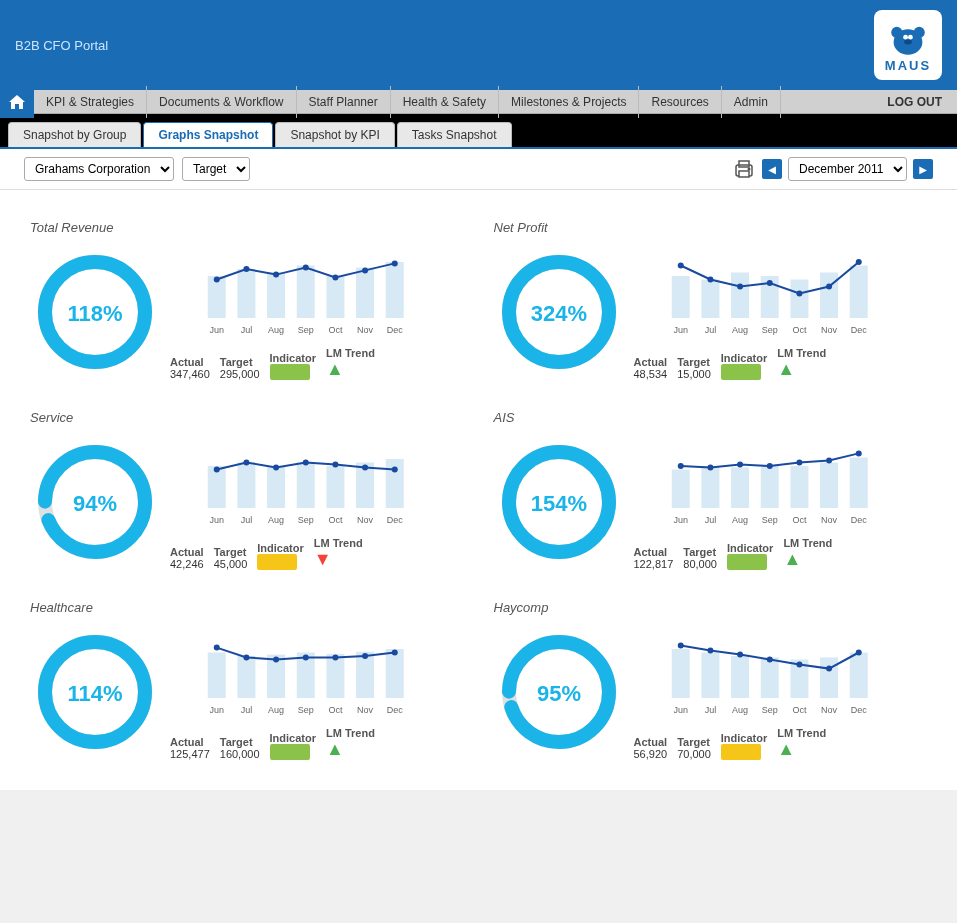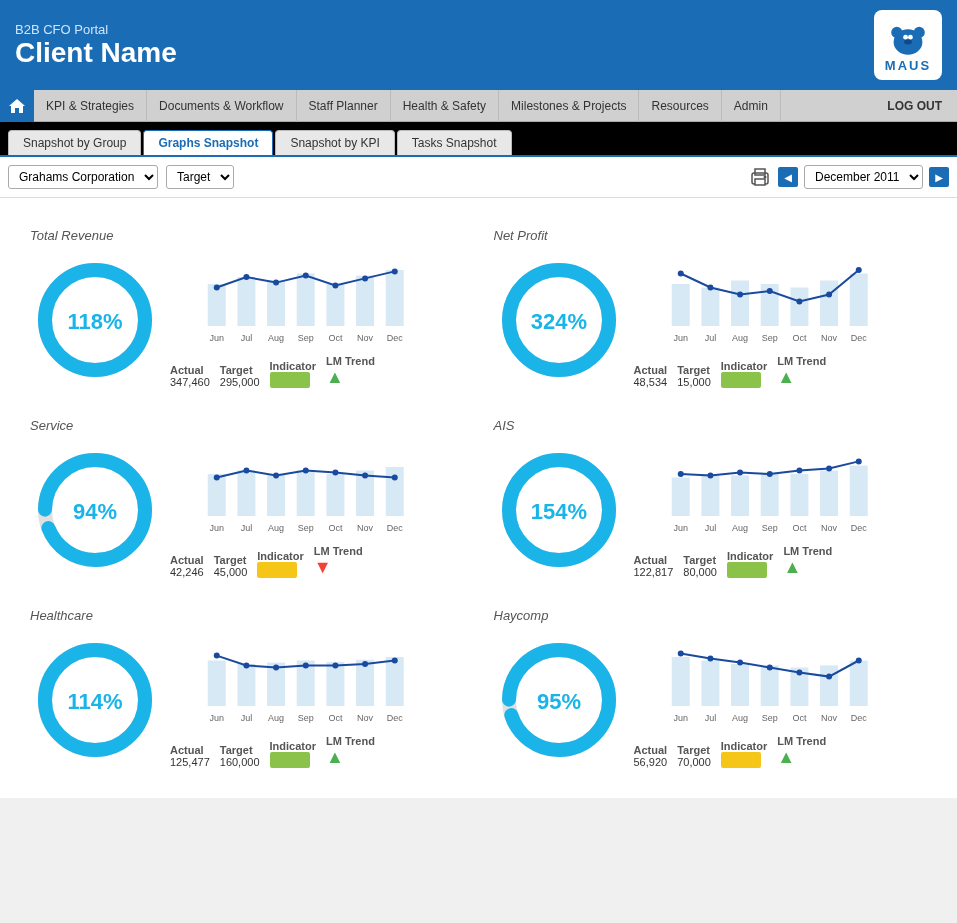--- a/index.html
+++ b/index.html
@@ -31,21 +31,21 @@
       width: 50px;
       height: 40px;
     }
     .logo-text { font-size: 13px; font-weight: bold; color: #1a6db5; letter-spacing: 2px; }
 
     
     .nav-bar {
       background: #d0d0d0;
       display: flex;
       align-items: center;
-      height: 32px;
+      height: 24px;
       border-bottom: 1px solid #aaa;
     }
     .nav-home {
       background: #1a6db5;
       width: 34px;
       height: 32px;
       display: flex;
       align-items: center;
       justify-content: center;
       cursor: pointer;
@@ -92,21 +92,21 @@
     .tab.active {
       background: white;
       border-color: #1a6db5;
       color: #1a6db5;
       font-weight: bold;
     }
 
     
     .controls-bar {
       background: white;
-      padding: 8px 8px;
+      padding: 8px 24px;
       display: flex;
       align-items: center;
       gap: 8px;
       border-bottom: 1px solid #ddd;
     }
     .controls-bar select {
       font-size: 12px;
       padding: 3px 6px;
       border: 1px solid #aaa;
       border-radius: 3px;
@@ -233,21 +233,20 @@
 
     .trend-up { color: #4caf50; }
     .trend-down { color: #f44336; }
   </style>
 </head>
 <body>
 
 <div class="header">
   <div class="header-left">
     <div class="subtitle">B2B CFO Portal</div>
-    <div class="title">Client Name</div>
   </div>
   <div class="header-logo">
     <svg class="logo-bear" viewBox="0 0 60 50">
 
       <ellipse cx="30" cy="30" rx="18" ry="16" fill="#1a6db5"></ellipse>
       <ellipse cx="16" cy="18" rx="7" ry="7" fill="#1a6db5"></ellipse>
       <ellipse cx="44" cy="18" rx="7" ry="7" fill="#1a6db5"></ellipse>
       <ellipse cx="30" cy="28" rx="14" ry="13" fill="#1a6db5"></ellipse>
       <ellipse cx="27" cy="24" rx="3" ry="3" fill="white"></ellipse>
       <ellipse cx="33" cy="24" rx="3" ry="3" fill="white"></ellipse>

